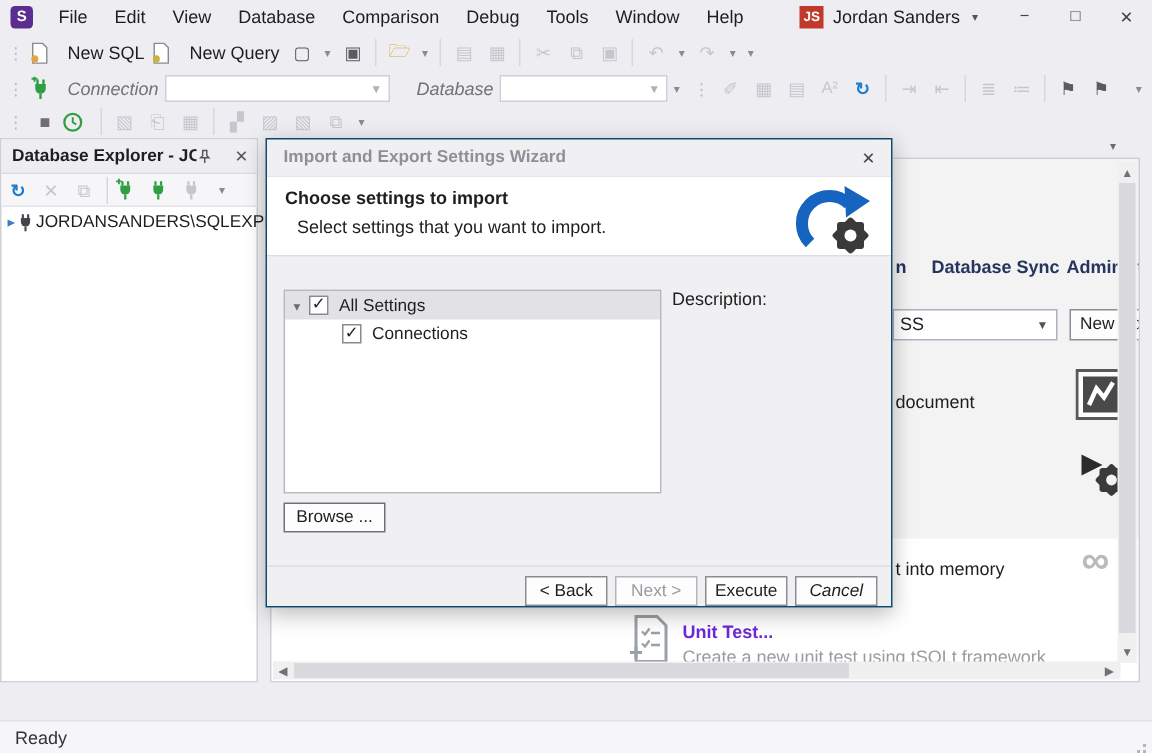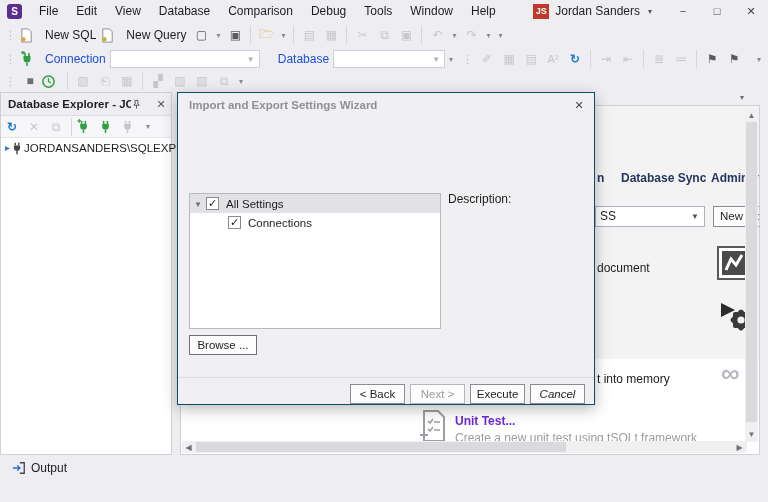--- a/index.html
+++ b/index.html
@@ -23,21 +23,21 @@
   .toolbar2 { left:0; top:22px; width:768px; height:26px; display:flex; align-items:center; }
   .toolbar3 { left:0; top:48px; width:768px; height:22px; display:flex; align-items:center; }
   .toolbar4 { left:0; top:70px; width:768px; height:22px; display:flex; align-items:center; }
   .grip { color:#b9b9c2; font-size:11px; letter-spacing:-1px; padding:0 4px 0 5px; }
   .ticon { width:22px; text-align:center; font-size:12px; color:#8a8a92; }
   .ticon.dis { color:#c6c6cd; }
   .ticon.blue { color:#1f7ed0; font-weight:bold; }
   .ticon.dark { color:#5a5a60; }
   .tsep { width:1px; height:18px; background:#d6d6dd; margin:0 4px; }
   .tlabel { padding:0 4px; }
-  .glabel { color:#1d4ed8; padding:0 4px; }
+  .glabel { color:#737373; padding:0 4px;font-style:italic; }
   .combo { height:18px; background:#fff; border:1px solid #cfcfd6; display:flex; align-items:center; justify-content:flex-end; }
   .combo .car { color:#b0b0b8; font-size:8px; padding:0 4px; }
   .caret-sm { font-size:8px; color:#8a8a92; padding:0 4px; }
   .doc-svg { width:15px; height:15px; }
 
   
   .explorer { left:0; top:92px; width:172px; height:363px; background:#fff; border:1px solid #cfcfd6; }
   .exp-head { height:23px; background:#eeeef2; display:flex; align-items:center; border-bottom:1px solid #dcdce2; }
   .exp-title { font-weight:bold; font-size:11.5px; padding-left:7px; flex:1; white-space:nowrap; overflow:hidden; }
   .exp-hbtn { width:20px; text-align:center; color:#555; font-size:11px; }
@@ -327,20 +327,36 @@
       <div class="hsb-thumb"></div>
       <span class="sb-arrow" style="right:-563px; top:2px; left:551px;">▶</span>
     </div>
   </div>
 
   <div class="abs dialog">
     <div class="dlg-title">
       <span class="dlg-title-text">Import and Export Settings Wizard</span>
       <span class="dlg-close">✕</span>
     </div>
+    <div class="dlg-header">
+      <div class="dlg-h1">Choose settings to import</div>
+      <div class="dlg-h2">Select settings that you want to import.</div>
+      <div class="dlg-logo">
+        <svg width="54" height="52" viewBox="0 0 54 52">
+          <path d="M10 42 A18 18 0 1 1 36 16" fill="none" stroke="#1565c0" stroke-width="8"></path>
+          <polygon points="33,4 50,14 34,25" fill="#1565c0"></polygon>
+          <g transform="translate(37,37)">
+            <rect x="-9" y="-9" width="18" height="18" rx="2" fill="#3a3a3a"></rect>
+            <rect x="-9" y="-9" width="18" height="18" rx="2" fill="#3a3a3a" transform="rotate(45)"></rect>
+            <circle r="9" fill="#3a3a3a"></circle>
+            <circle r="4" fill="#fff"></circle>
+          </g>
+        </svg>
+      </div>
+    </div>
 
     <div class="treebox">
       <div class="trow sel">
         <span class="tcaret">▾</span>
         <span class="cbx">✓</span>
         <span>All Settings</span>
       </div>
       <div class="trow" style="padding-left:38px;">
         <span class="cbx">✓</span>
         <span>Connections</span>
@@ -352,25 +368,20 @@
     <div class="btn browse-btn">Browse ...</div>
 
     <div class="dlg-footline"></div>
     <div class="btn foot-btn" style="left:172px;">&lt; Back</div>
     <div class="btn foot-btn disabled" style="left:232px;">Next &gt;</div>
     <div class="btn foot-btn" style="left:292px;">Execute</div>
     <div class="btn foot-btn" style="left:352px;font-style:italic;">Cancel</div>
   </div>
 
   <div class="abs bottom-tabs">
-    <div class="btab">
-      <span>
-        <svg width="14" height="14" viewBox="0 0 16 16">
-            <path d="M9 2h5v12H9" fill="none" stroke="#45454b" stroke-width="1.5"></path>
-            <path d="M1 8h8M6 5l3 3-3 3" stroke="#2e6bd6" stroke-width="1.6" fill="none"></path>
-          </svg>
-      </span>
-      <span>Output</span>
-    </div>
-  </div>
-
+  </div>
+
+  <div class="abs statusbar">
+    <span class="status-text">Ready</span>
+    <span class="rgrip"></span>
+  </div>
 
 </div>
 
 </body></html>

